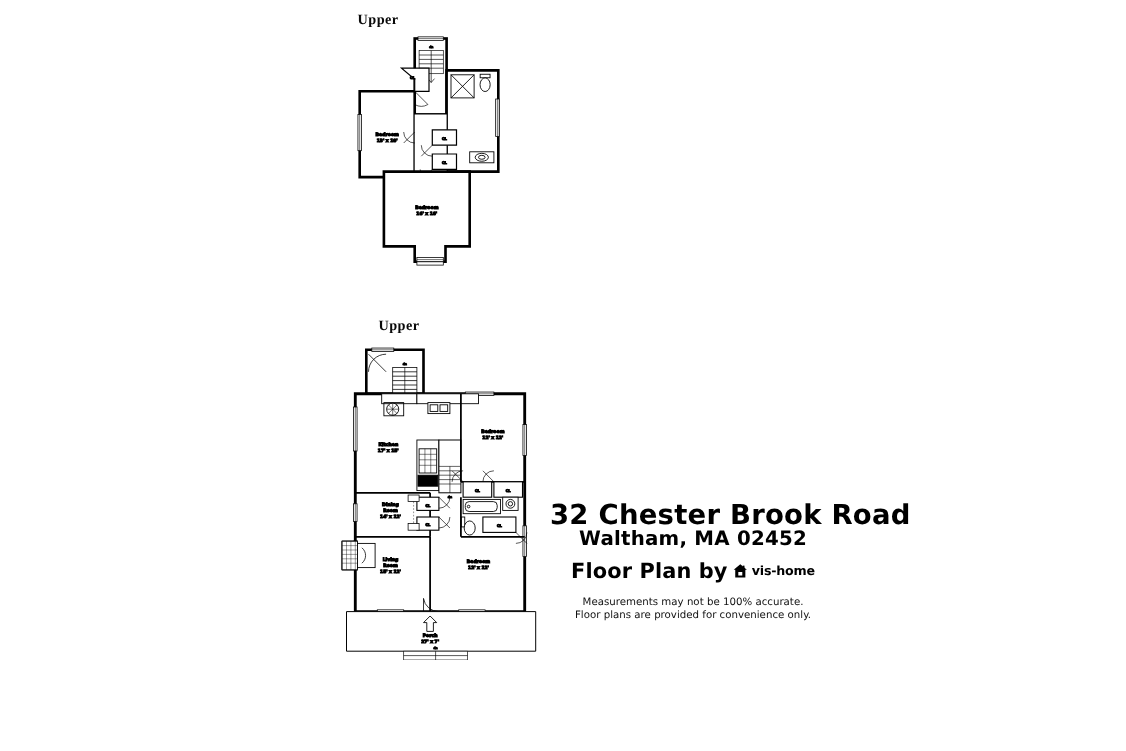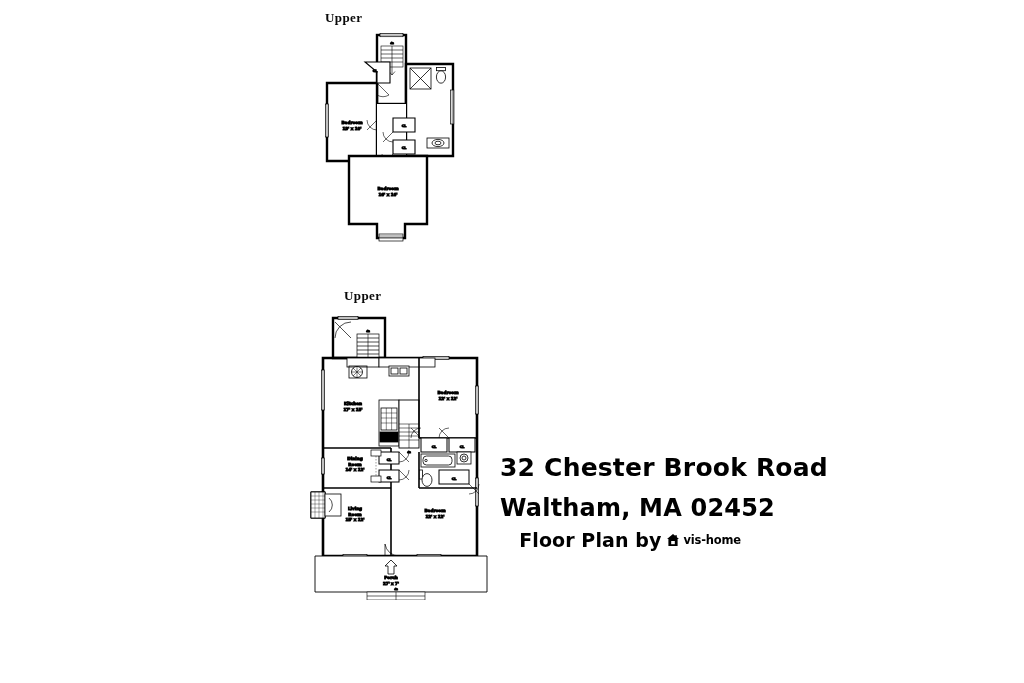--- a/index.html
+++ b/index.html
@@ -44,26 +44,25 @@
   .addr1 {
     font-family: "DejaVu Sans", sans-serif;
     font-size: 25px;
     font-weight: 700;
     letter-spacing: 0.2px;
     line-height: 1.02;
     white-space: nowrap;
   }
   .addr2 {
     font-family: "DejaVu Sans", sans-serif;
-    font-size: 24px;
+    font-size: 18px;
     font-weight: 700;
     letter-spacing: 0.2px;
     line-height: 1.02;
     white-space: nowrap;
-    margin-top: 15px;
   }
   .byline {
     margin-top: 9px;
     display: flex;
     align-items: center;
     justify-content: center;
     gap: 5px;
     white-space: nowrap;
   }
   .byline-text {
@@ -453,16 +452,18 @@
         <svg width="14" height="14" viewBox="0 0 14 14">
           <path d="M7 1 L13 6 L11.6 6 L11.6 13 L2.4 13 L2.4 6 L1 6 Z" fill="#000"></path>
           <rect x="5.2" y="8" width="3.6" height="3.2" fill="#fff"></rect>
           <rect x="9.2" y="2.2" width="1.6" height="2.6" fill="#000"></rect>
         </svg>
         <span class="brand-word">vis-home</span>
       </span>
     </div>
 
     <div class="disclaimer">
+      <div>Measurements may not be 100% accurate.</div>
+      <div>Floor plans are provided for convenience only.</div>
     </div>
   </div>
 
 </div>
 
 </body></html>

